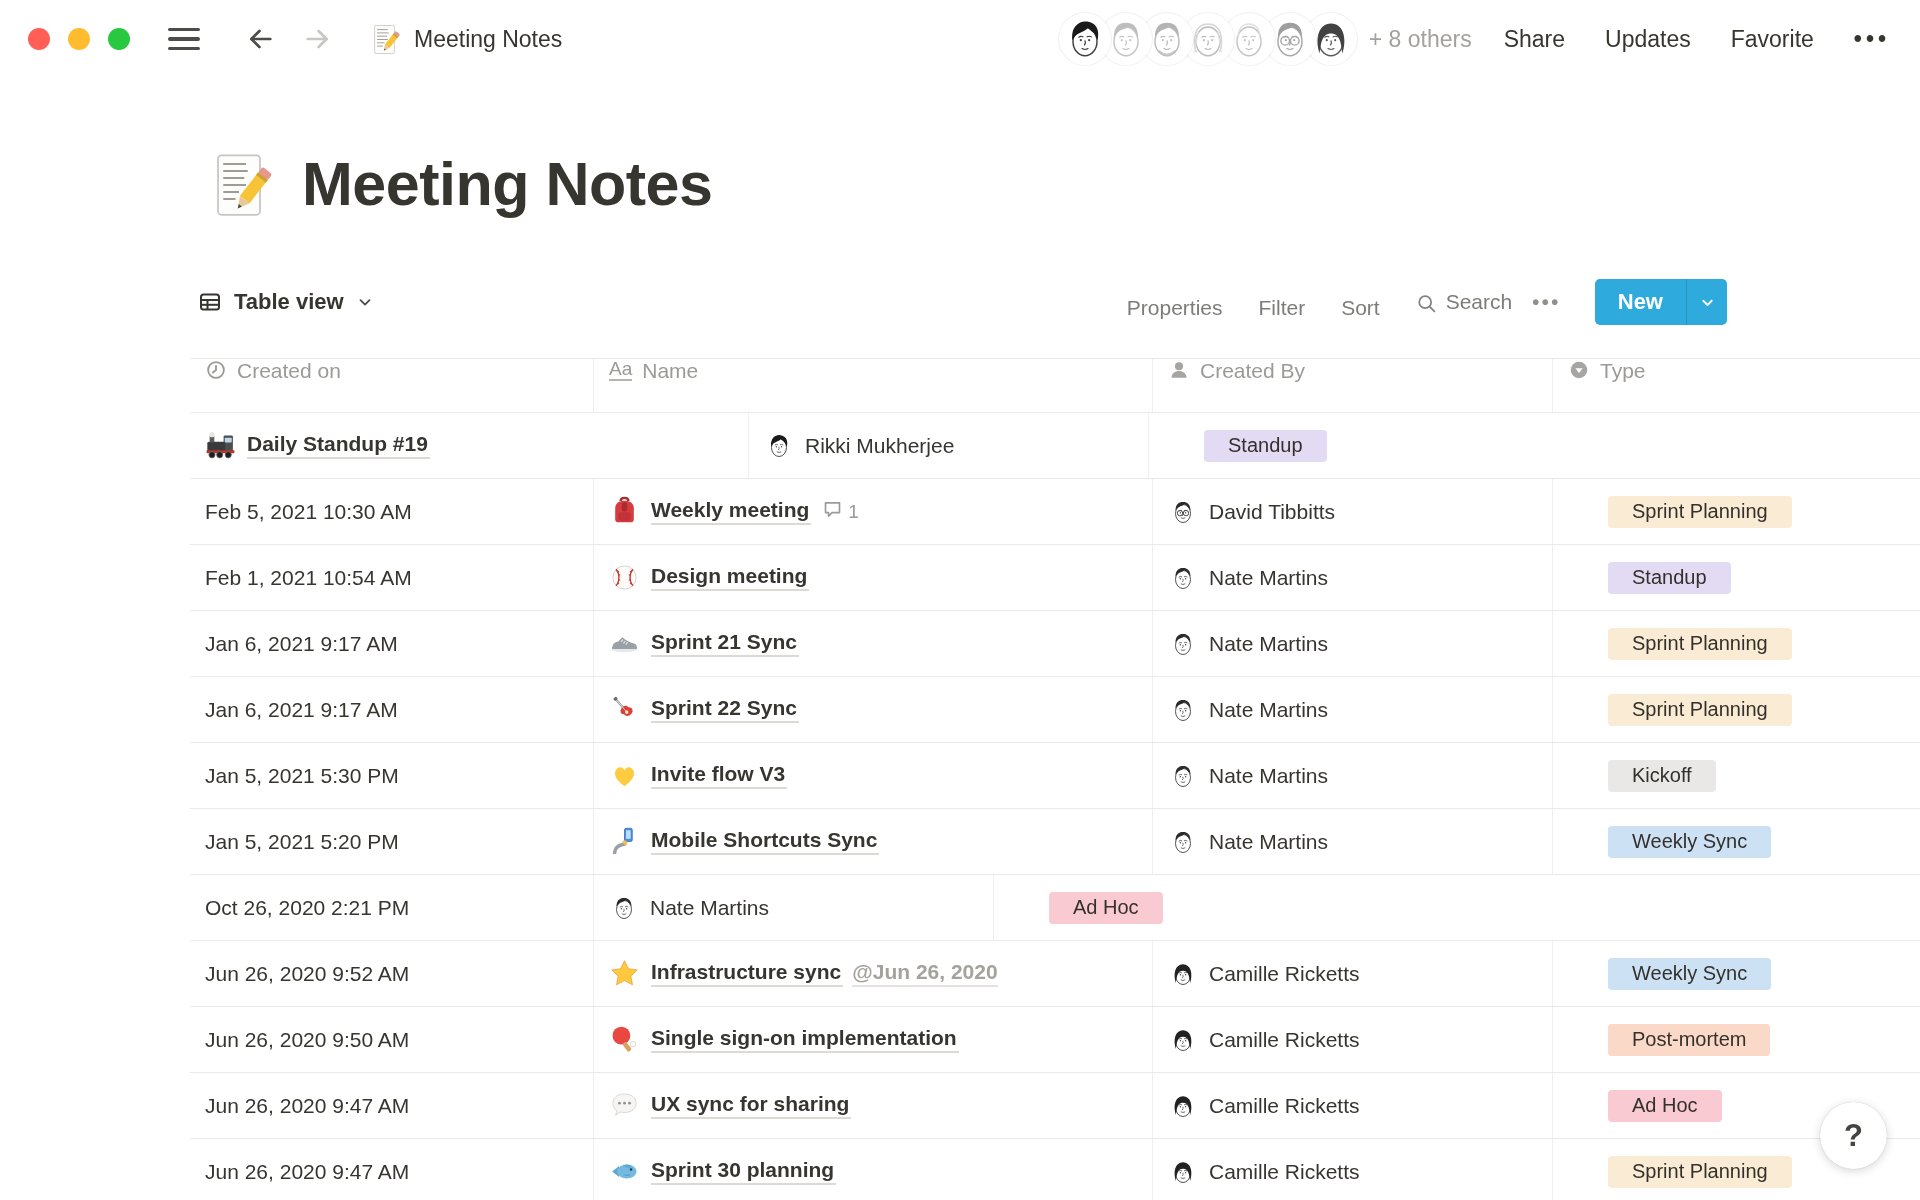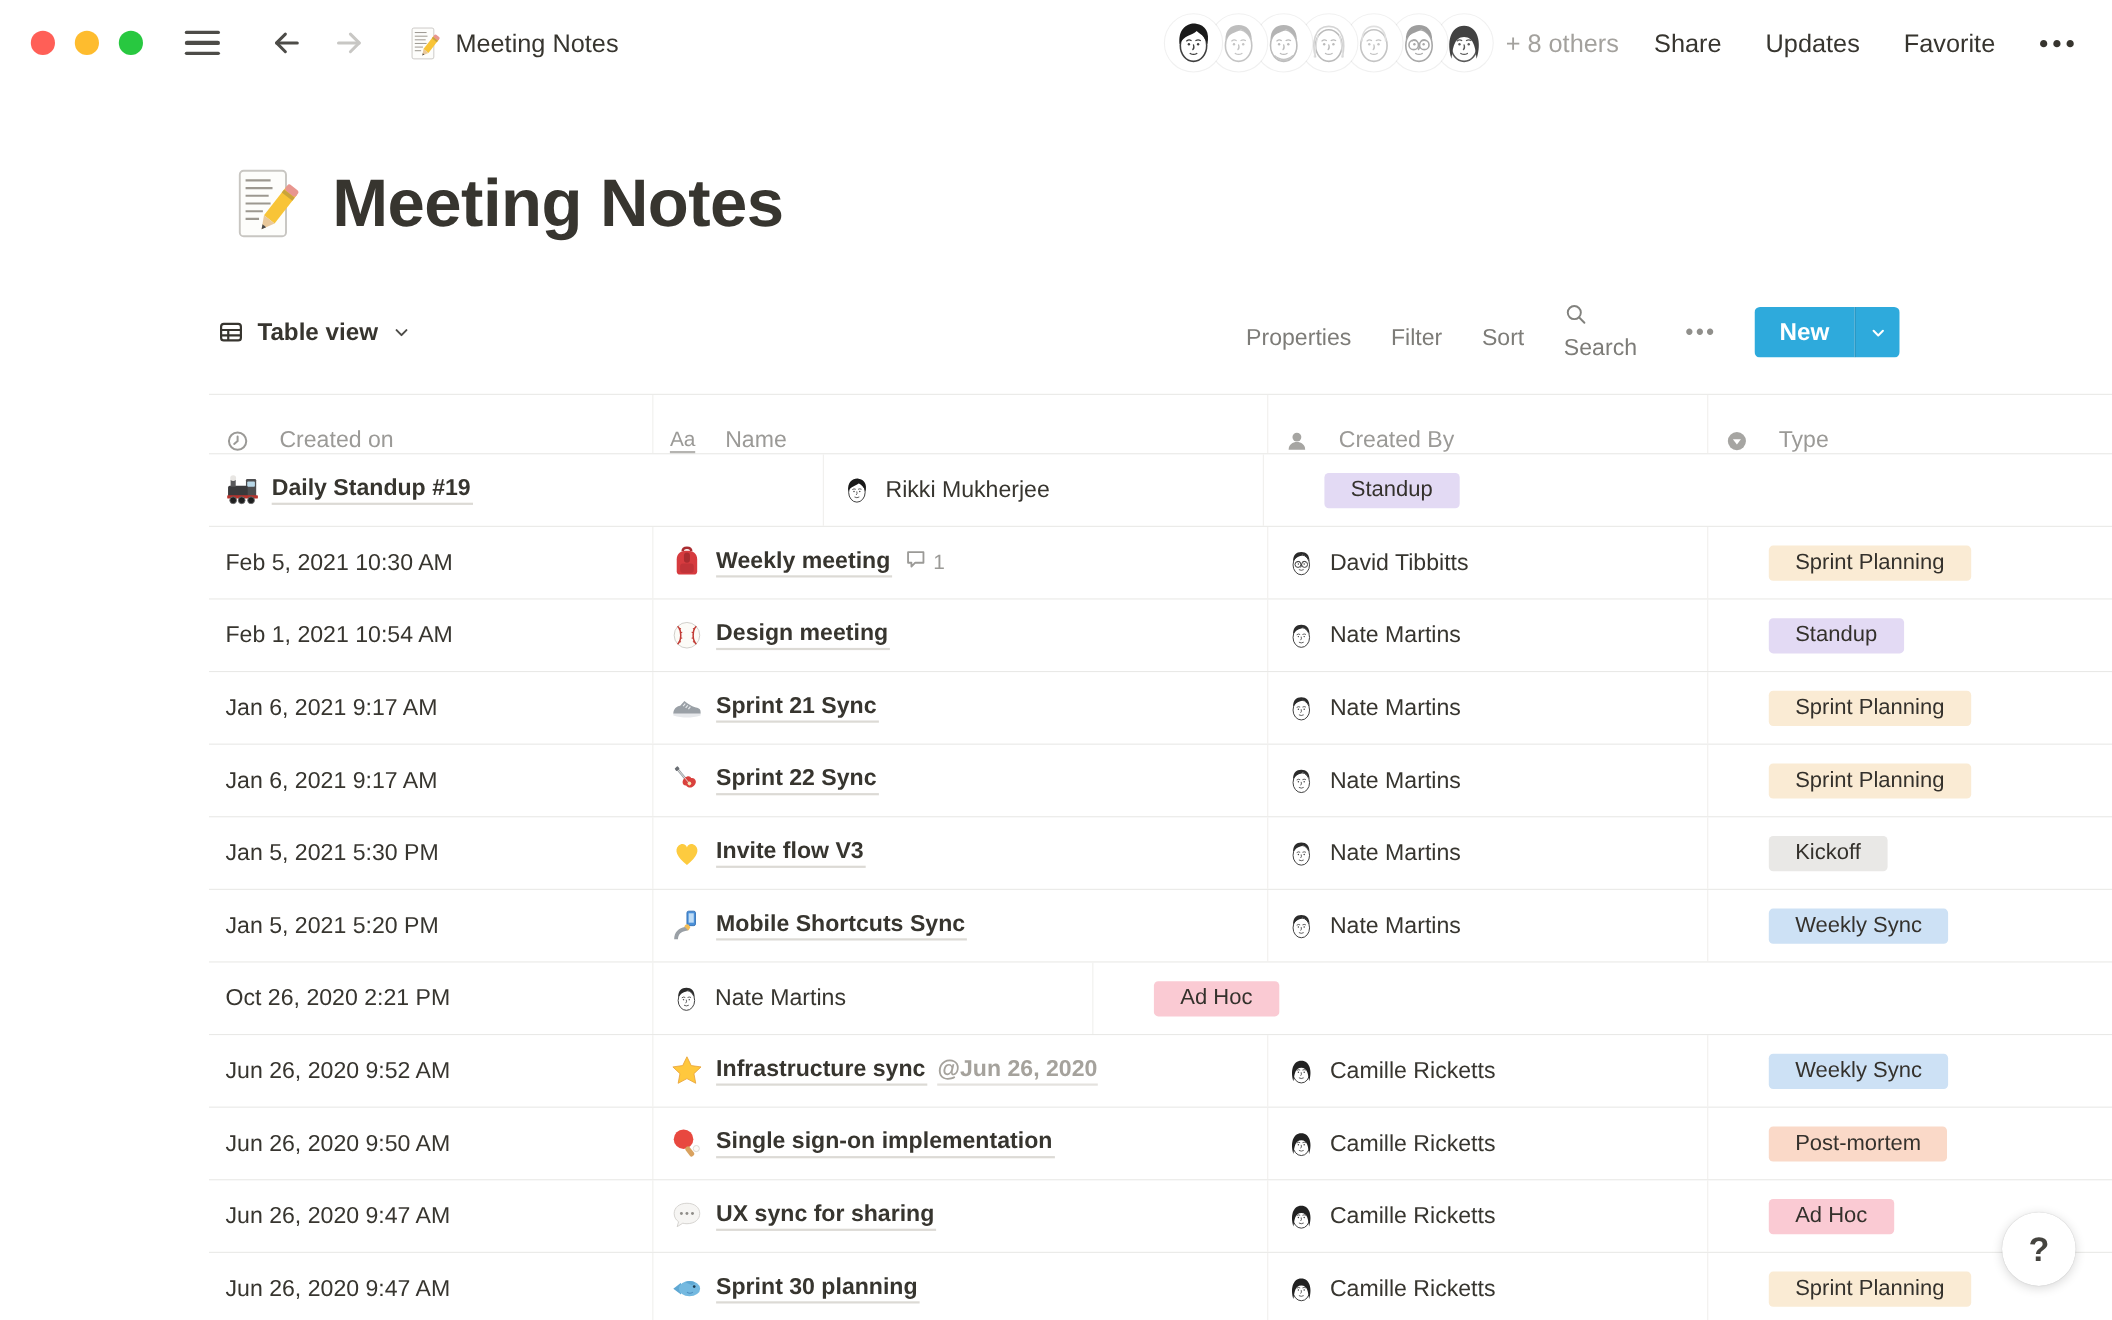--- a/index.html
+++ b/index.html
@@ -32,34 +32,34 @@
   .memo-lg { width:70px; height:70px; }
   h1 { font-size:61px; font-weight:700; letter-spacing:-0.5px; line-height:1.1; }
 
   
   .view-row { margin:56px 193px 0 198px; display:flex; align-items:center;
     justify-content:space-between; height:48px; }
   .view-left { display:flex; align-items:center; gap:12px; font-size:22px; font-weight:700; cursor:pointer; }
   .view-left svg { display:block; }
   .view-right { display:flex; align-items:center; }
   .tool-item { font-size:21px; color:#7D7C78; margin-right:36px; cursor:pointer;margin-top:12px; }
-  .search { display:flex; align-items:flex-start; gap:9px; font-size:21px; color:#7D7C78;
-    margin-right:44px; cursor:pointer;flex-direction:column; }
+  .search { display:flex; align-items:flex-end; gap:9px; font-size:21px; color:#7D7C78;
+    margin-right:20px; cursor:pointer; }
   .dots-sm { color:#908F8B; font-size:20px; letter-spacing:2.5px; font-weight:700;
     margin-right:34px; cursor:pointer; }
   .new-btn { display:flex; height:46px; border-radius:5px; overflow:hidden; cursor:pointer; }
   .new-main { background:var(--accent); color:#fff; font-size:22px; font-weight:700;
     display:flex; align-items:center; padding:18px 23px; }
   .new-chev { background:var(--accent); width:41px; display:flex; align-items:center;
     justify-content:center; border-left:1px solid rgba(0,0,0,0.14); }
 
   
   .table { margin-left:190px; margin-top:32px; width:1730px; }
   .thead { display:flex; height:55px; border-top:1px solid #E9E9E7; border-bottom:1px solid #E9E9E7; }
-  .th { display:flex; align-items:flex-end; gap:27px; padding:0 15px; color:#9B9A97;
+  .th { display:flex; align-items:flex-start; gap:10px; padding:0 15px; color:#9B9A97;
     font-size:21px; border-right:1px solid #F0EFED; cursor:pointer; }
   .aa-glyph { font-size:19px; color:#9B9A97; border-bottom:2px solid #B5B4B1; line-height:1.05; }
   .c0 { width:404px; } .c1 { width:559px; } .c2 { width:400px; } .c3 { width:367px; border-right:none; }
   .trow { display:flex; height:66px; border-bottom:1px solid #E9E9E7; }
   .td { display:flex; align-items:center; padding:0 15px; font-size:21px;
     border-right:1px solid #F0EFED; overflow:hidden; white-space:nowrap; }
   .td.c3 { border-right:none; }
   .row-emoji { width:31px; height:31px; flex:0 0 31px; margin-right:11px; }
   .row-emoji svg { width:100%; height:100%; display:block; }
   .name-link { font-weight:700; border-bottom:2px solid #DCDAD5; padding:0 2px 1px 0; cursor:pointer; }

